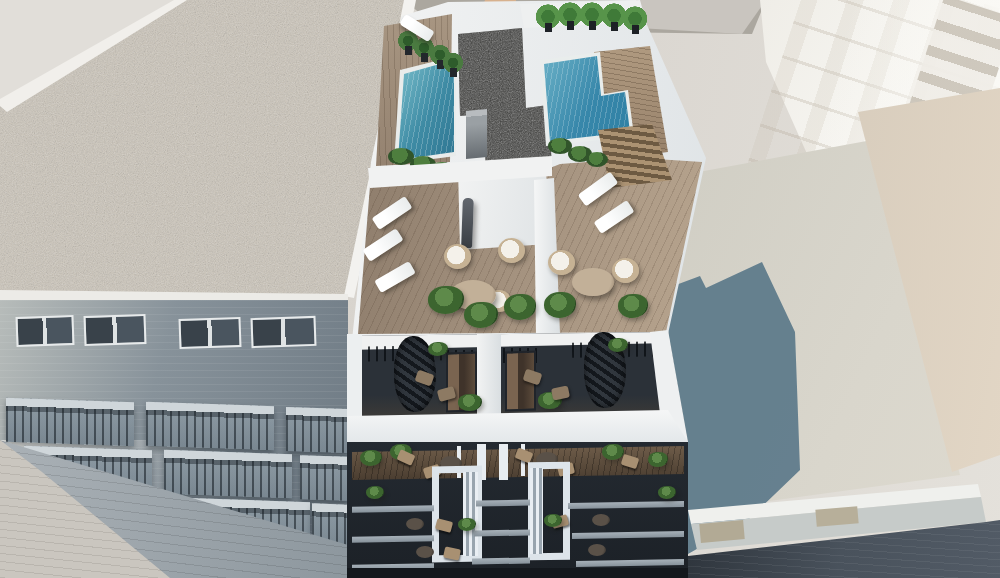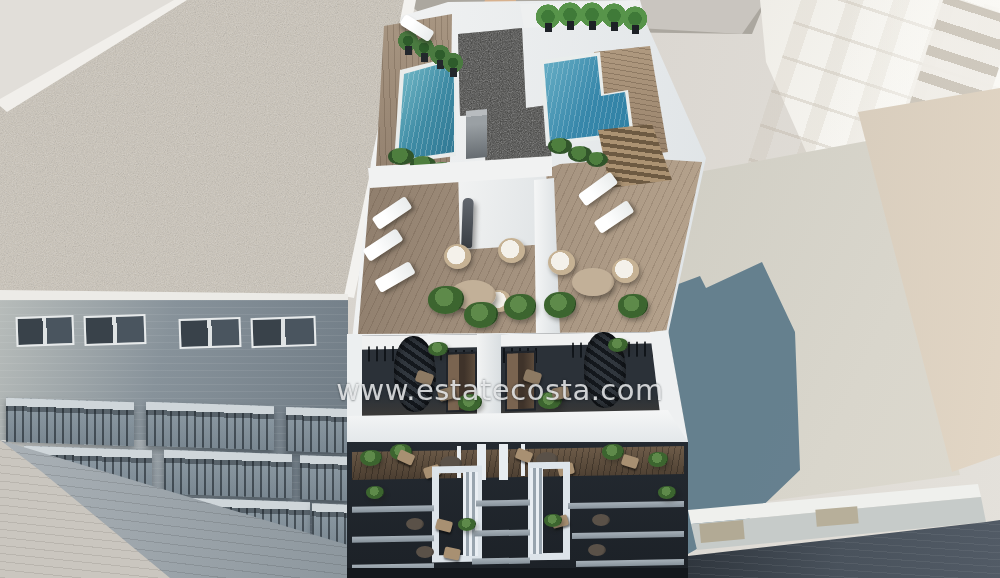--- a/index.html
+++ b/index.html
@@ -445,14 +445,13 @@
   <div class="dtbl dt6"></div>
   <div class="tanch tc6"></div>
   <div class="tanch tc7"></div>
   <div class="tanch tc8"></div>
   <div class="plant lpt5"></div>
   <div class="plant lpt6"></div>
   <div class="plant lpt7"></div>
   <div class="plant lpt8"></div>
   <div class="street-bottom-center"></div>
 
-  <div class="watermark">www.estatecosta.com</div>
 </div>
 
 </body></html>

